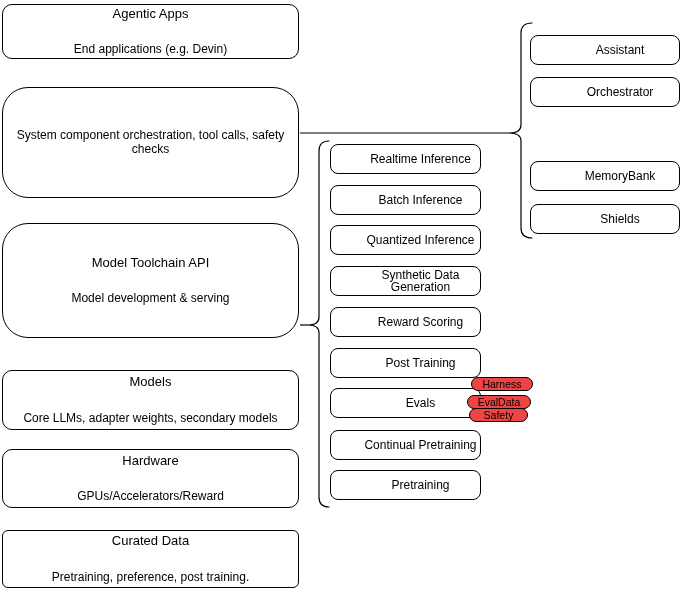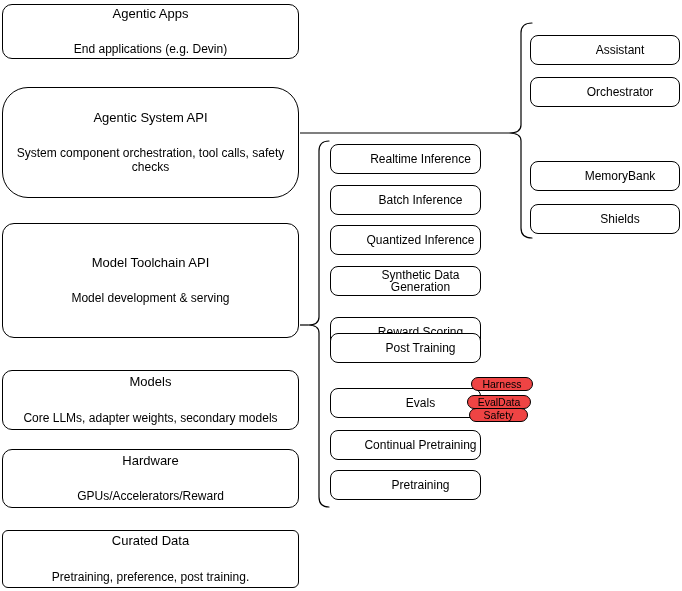--- a/index.html
+++ b/index.html
@@ -74,25 +74,24 @@
     <path d="M 329 141 Q 319 141 319 151 L 319 317 Q 319 325 308 325 Q 319 325 319 333 L 319 497 Q 319 507 329 507" stroke="#000000" stroke-width="1.2" fill="none" stroke-linecap="round"></path>
     <path d="M 532 23 Q 521 23 521 33 L 521 125 Q 521 133 509 133 Q 521 133 521 141 L 521 228 Q 521 238 532 238" stroke="#000000" stroke-width="1.2" fill="none" stroke-linecap="round"></path>
   </svg>
 
   <div class="lbox" style="top:4px;height:55px;border-radius:10px">
     <div class="ltitle">Agentic Apps</div>
     <div class="lsub">End applications (e.g. Devin)</div>
   </div>
 
   <div class="lbox" style="top:87px;height:111px;border-radius:26px">
-    <div class="ltitle">Agentic System API</div>
     <div class="lsub">System component orchestration, tool calls, safety checks</div>
   </div>
 
-  <div class="lbox" style="top:223px;height:115px;border-radius:12px">
+  <div class="lbox" style="top:223px;height:115px;border-radius:26px">
     <div class="ltitle">Model Toolchain API</div>
     <div class="lsub">Model development &amp; serving</div>
   </div>
 
   <div class="lbox" style="top:370px;height:60px;border-radius:10px">
     <div class="ltitle">Models</div>
     <div class="lsub">Core LLMs, adapter weights, secondary models</div>
   </div>
 
   <div class="lbox" style="top:449px;height:59px;border-radius:10px">
@@ -110,24 +109,24 @@
   </div>
   <div class="mbox" style="top:185px">
     <span>Batch Inference</span>
   </div>
   <div class="mbox" style="top:225px">
     <span>Quantized Inference</span>
   </div>
   <div class="mbox" style="top:266px">
     <span>Synthetic Data Generation</span>
   </div>
-  <div class="mbox" style="top:317px">
+  <div class="mbox" style="top:307px">
     <span>Reward Scoring</span>
   </div>
-  <div class="mbox" style="top:333px">
+  <div class="mbox" style="top:348px">
     <span>Post Training</span>
   </div>
   <div class="mbox" style="top:388px">
     <span>Evals</span>
   </div>
   <div class="mbox" style="top:430px">
     <span>Continual Pretraining</span>
   </div>
   <div class="mbox" style="top:470px">
     <span>Pretraining</span>

